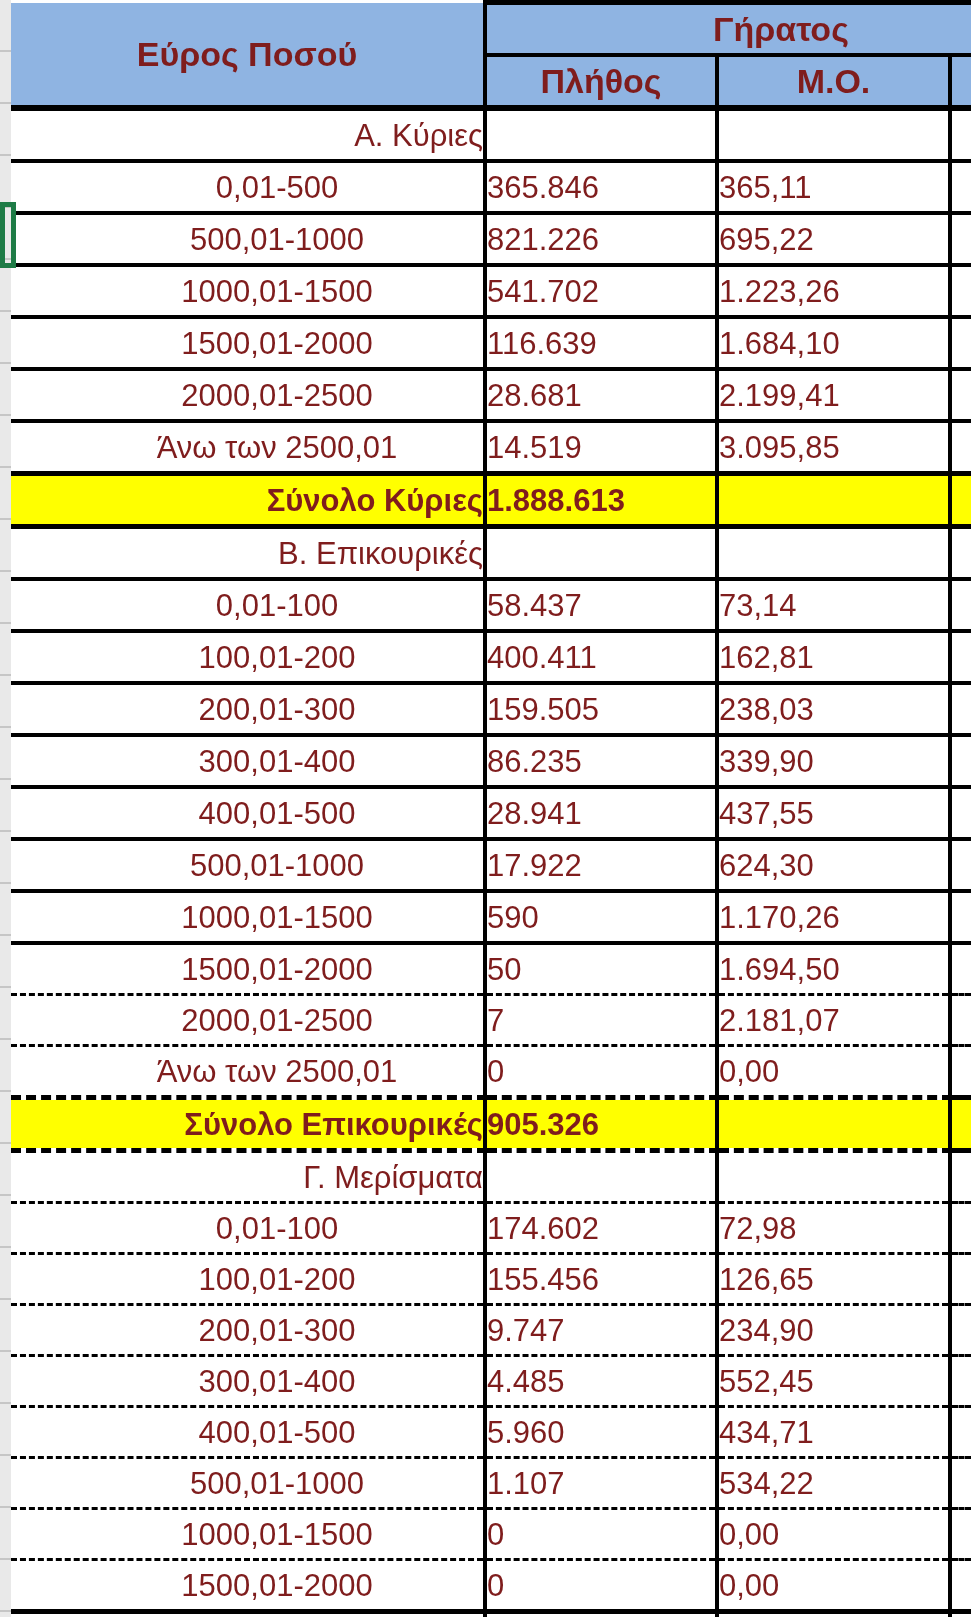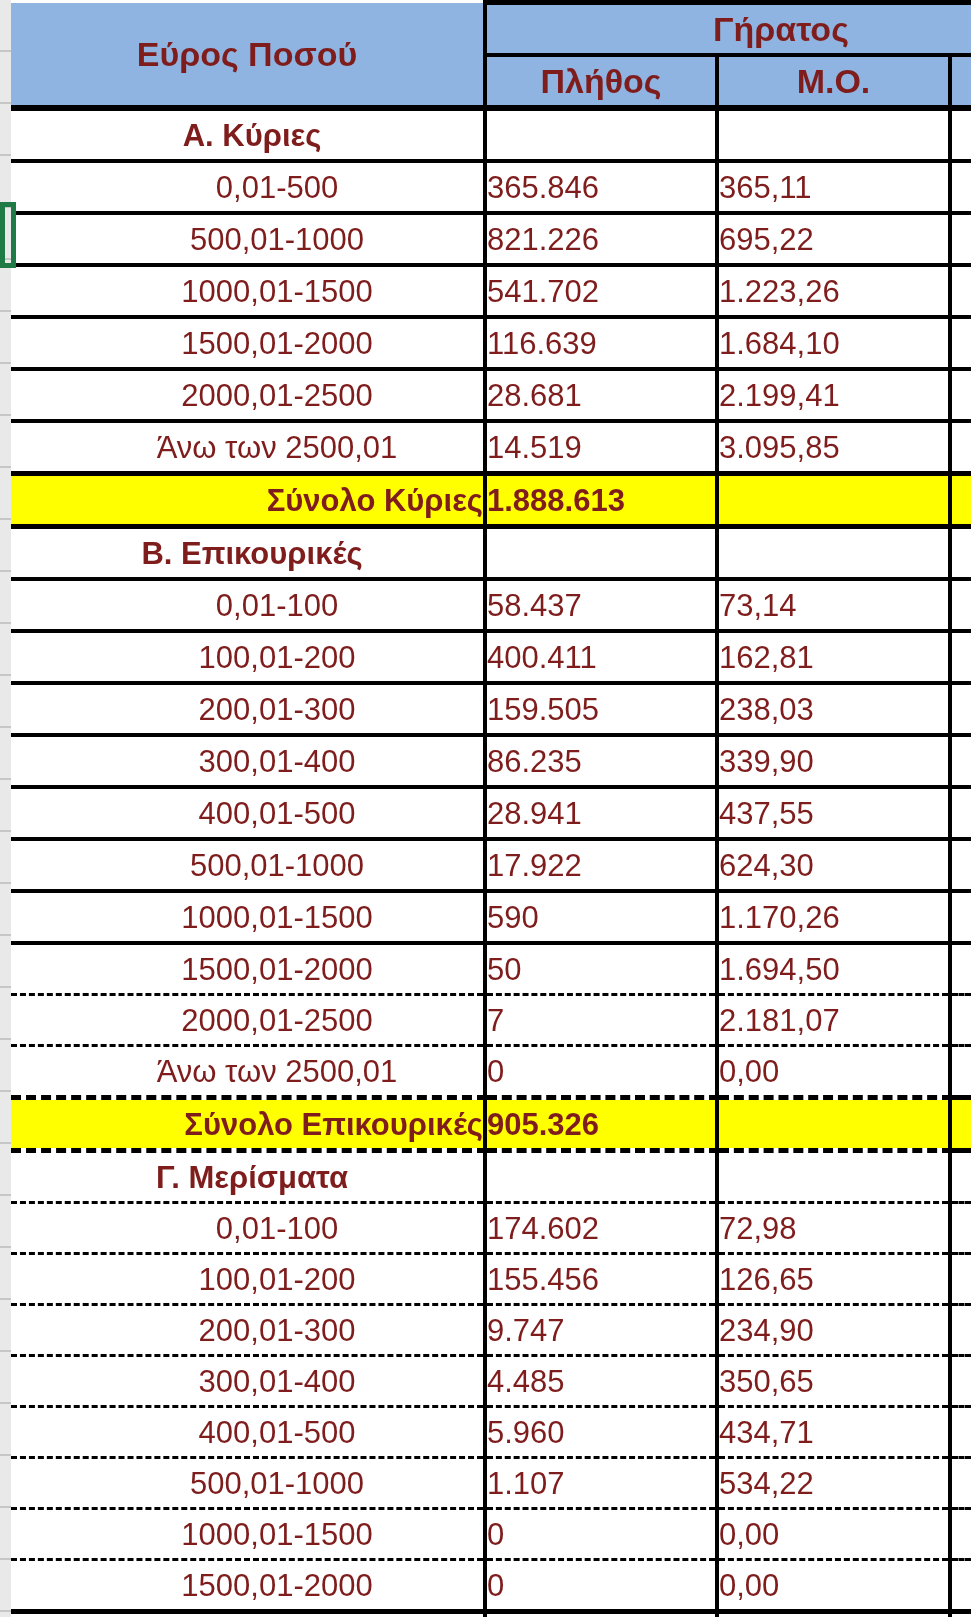--- a/index.html
+++ b/index.html
@@ -74,21 +74,21 @@
     border-top: 5px solid #000;
     border-bottom: 5px solid #000;
     font-weight: bold;
   }
   tr.total.rough td {
     border-top: 5px dashed #000;
     border-bottom: 5px dashed #000;
   }
   tr.partial td { border-top: 5px solid #000; height: 30px; }
   
-  td.section-title { font-weight: bold; padding-left: 10px; text-align: center; }
+  td.section-title { font-weight: normal; padding-left: 10px; text-align: right; }
   td.range { padding-left: 60px; text-align: center; }
   td.total-label { padding-left: 52px; text-align: right; }
   td.num { padding-right: 9px; }
 </style>
 </head>
 <body>
 
 <div class="canvas">
   <div class="gutter"></div>
   <div class="selection-indicator"></div>
@@ -255,21 +255,21 @@
       </tr>
       <tr class="b-dashed">
         <td class="range">200,01-300</td>
         <td class="v num">9.747</td>
         <td class="v num">234,90</td>
         <td class="v"></td>
       </tr>
       <tr class="b-dashed">
         <td class="range">300,01-400</td>
         <td class="v num">4.485</td>
-        <td class="v num">350,65</td>
+        <td class="v num">552,45</td>
         <td class="v"></td>
       </tr>
       <tr class="b-dashed">
         <td class="range">400,01-500</td>
         <td class="v num">5.960</td>
         <td class="v num">434,71</td>
         <td class="v"></td>
       </tr>
       <tr class="b-dashed">
         <td class="range">500,01-1000</td>

